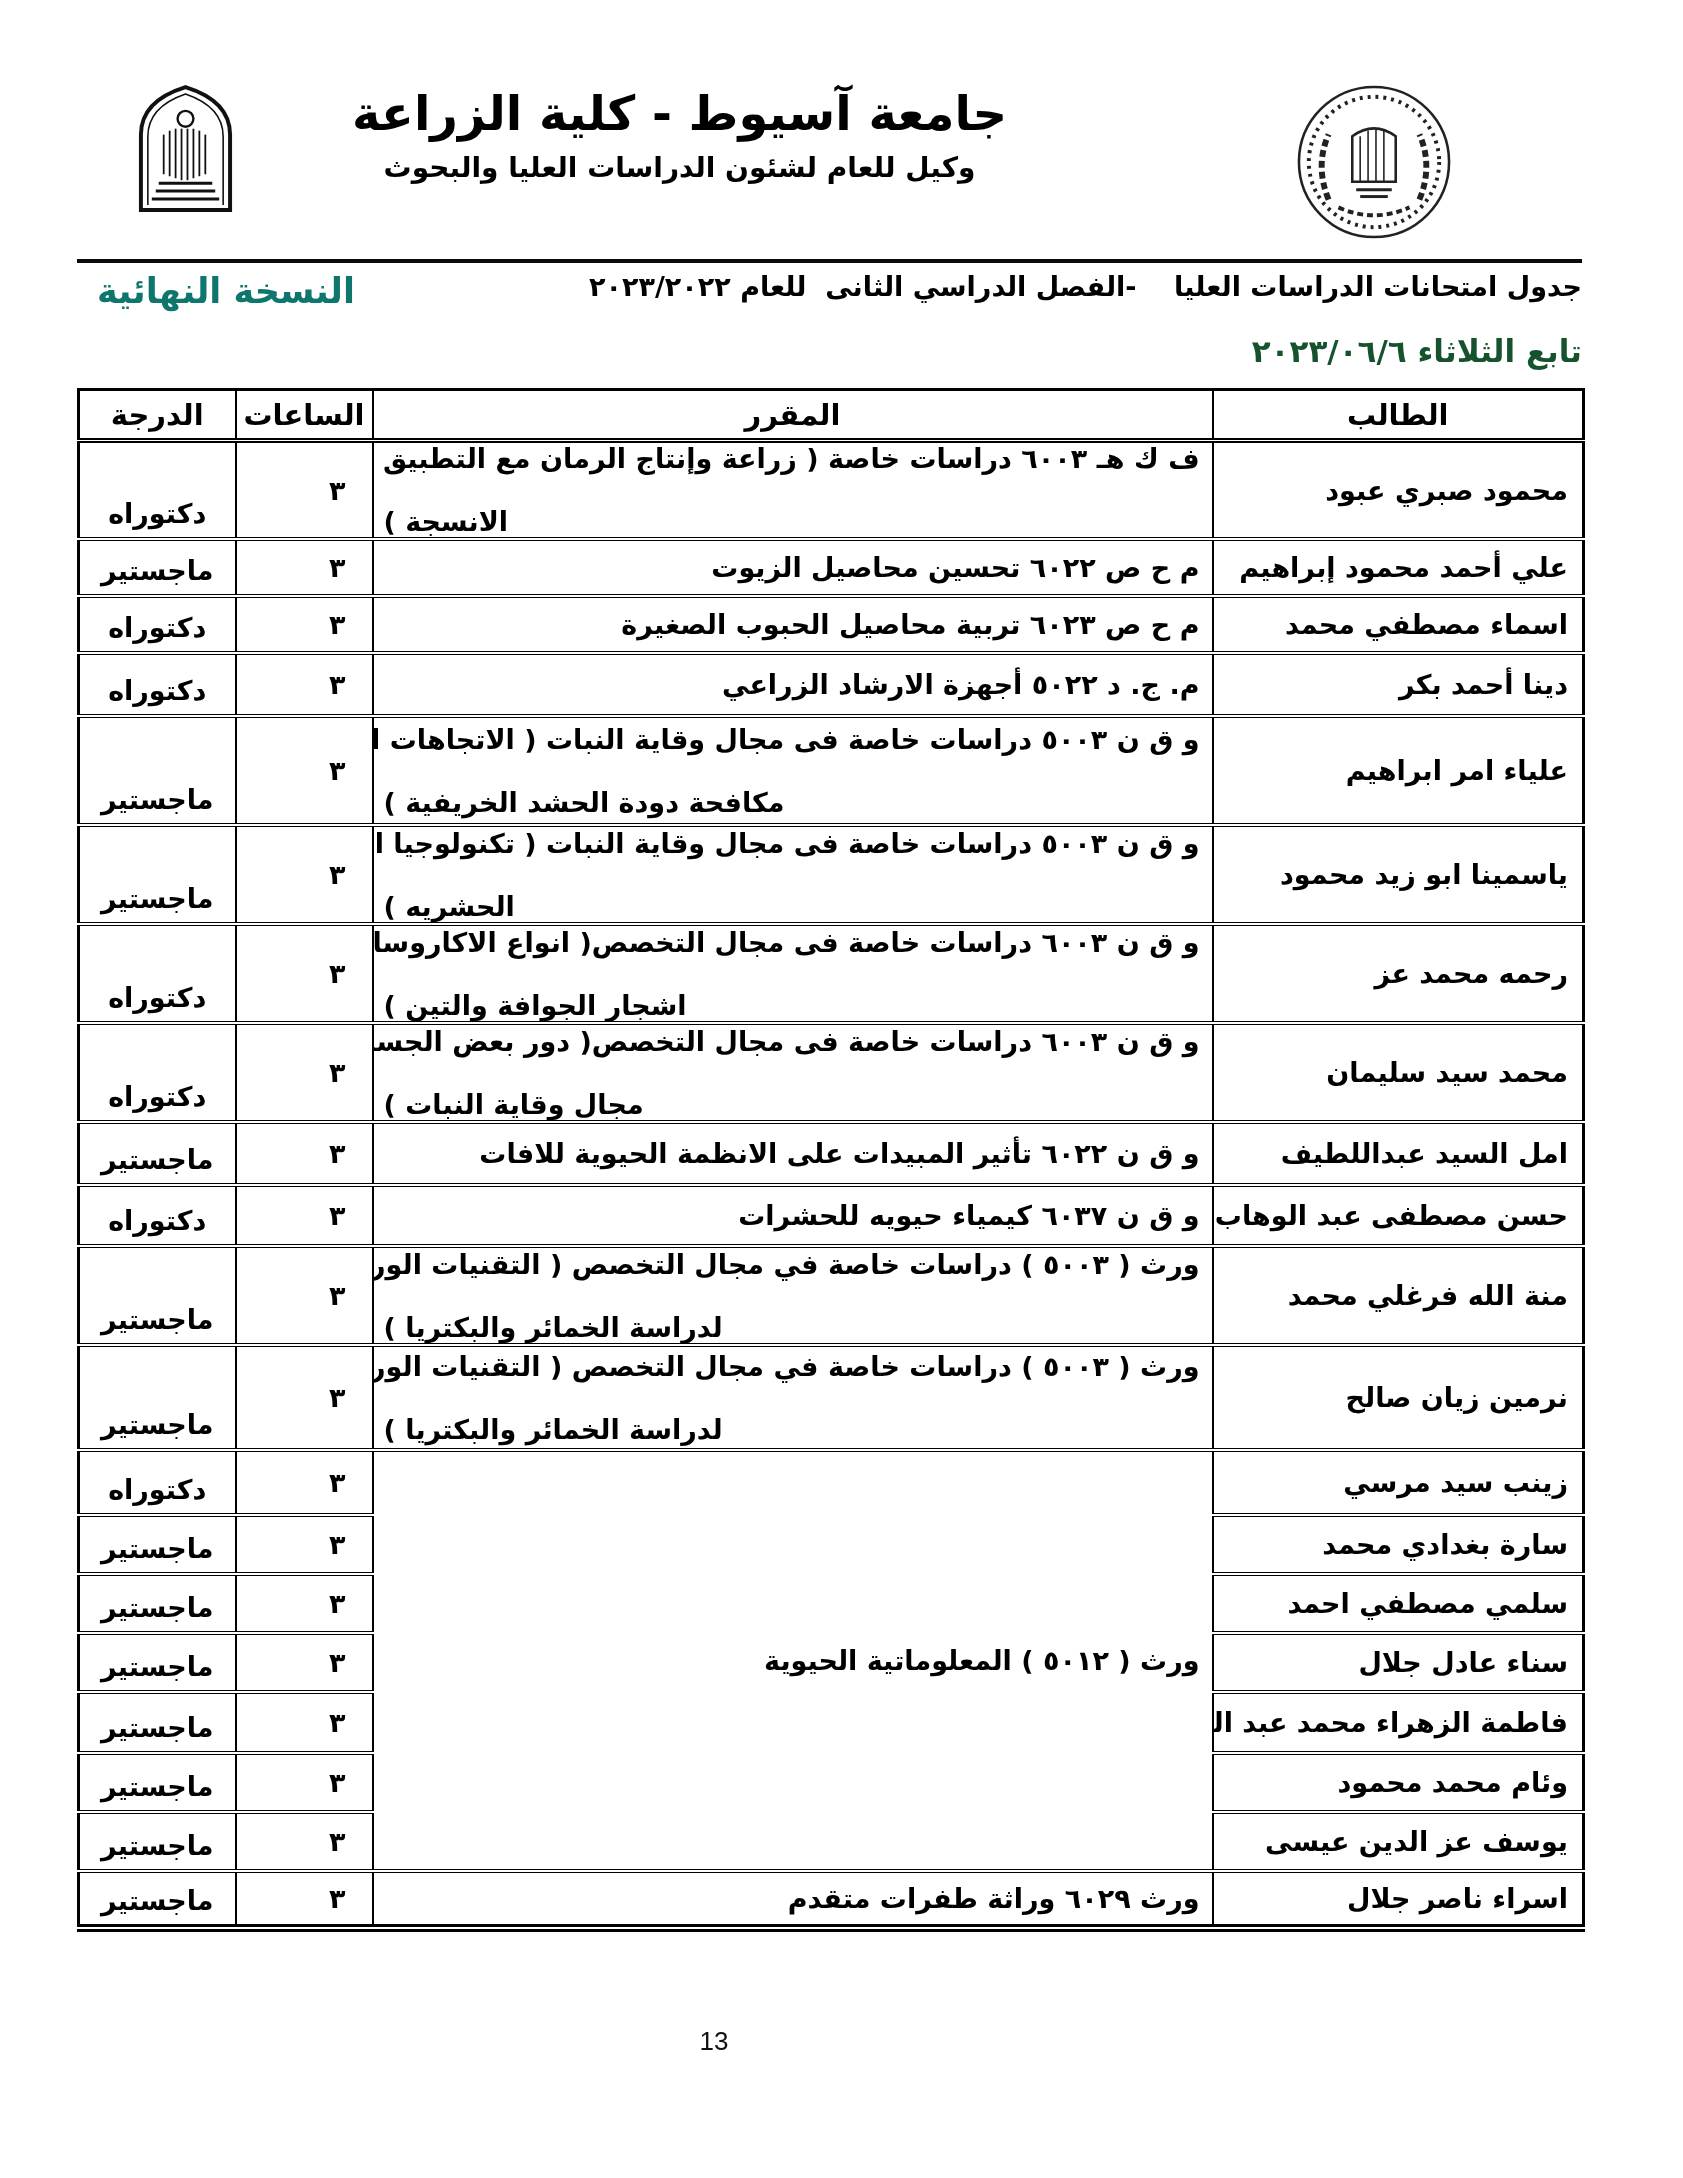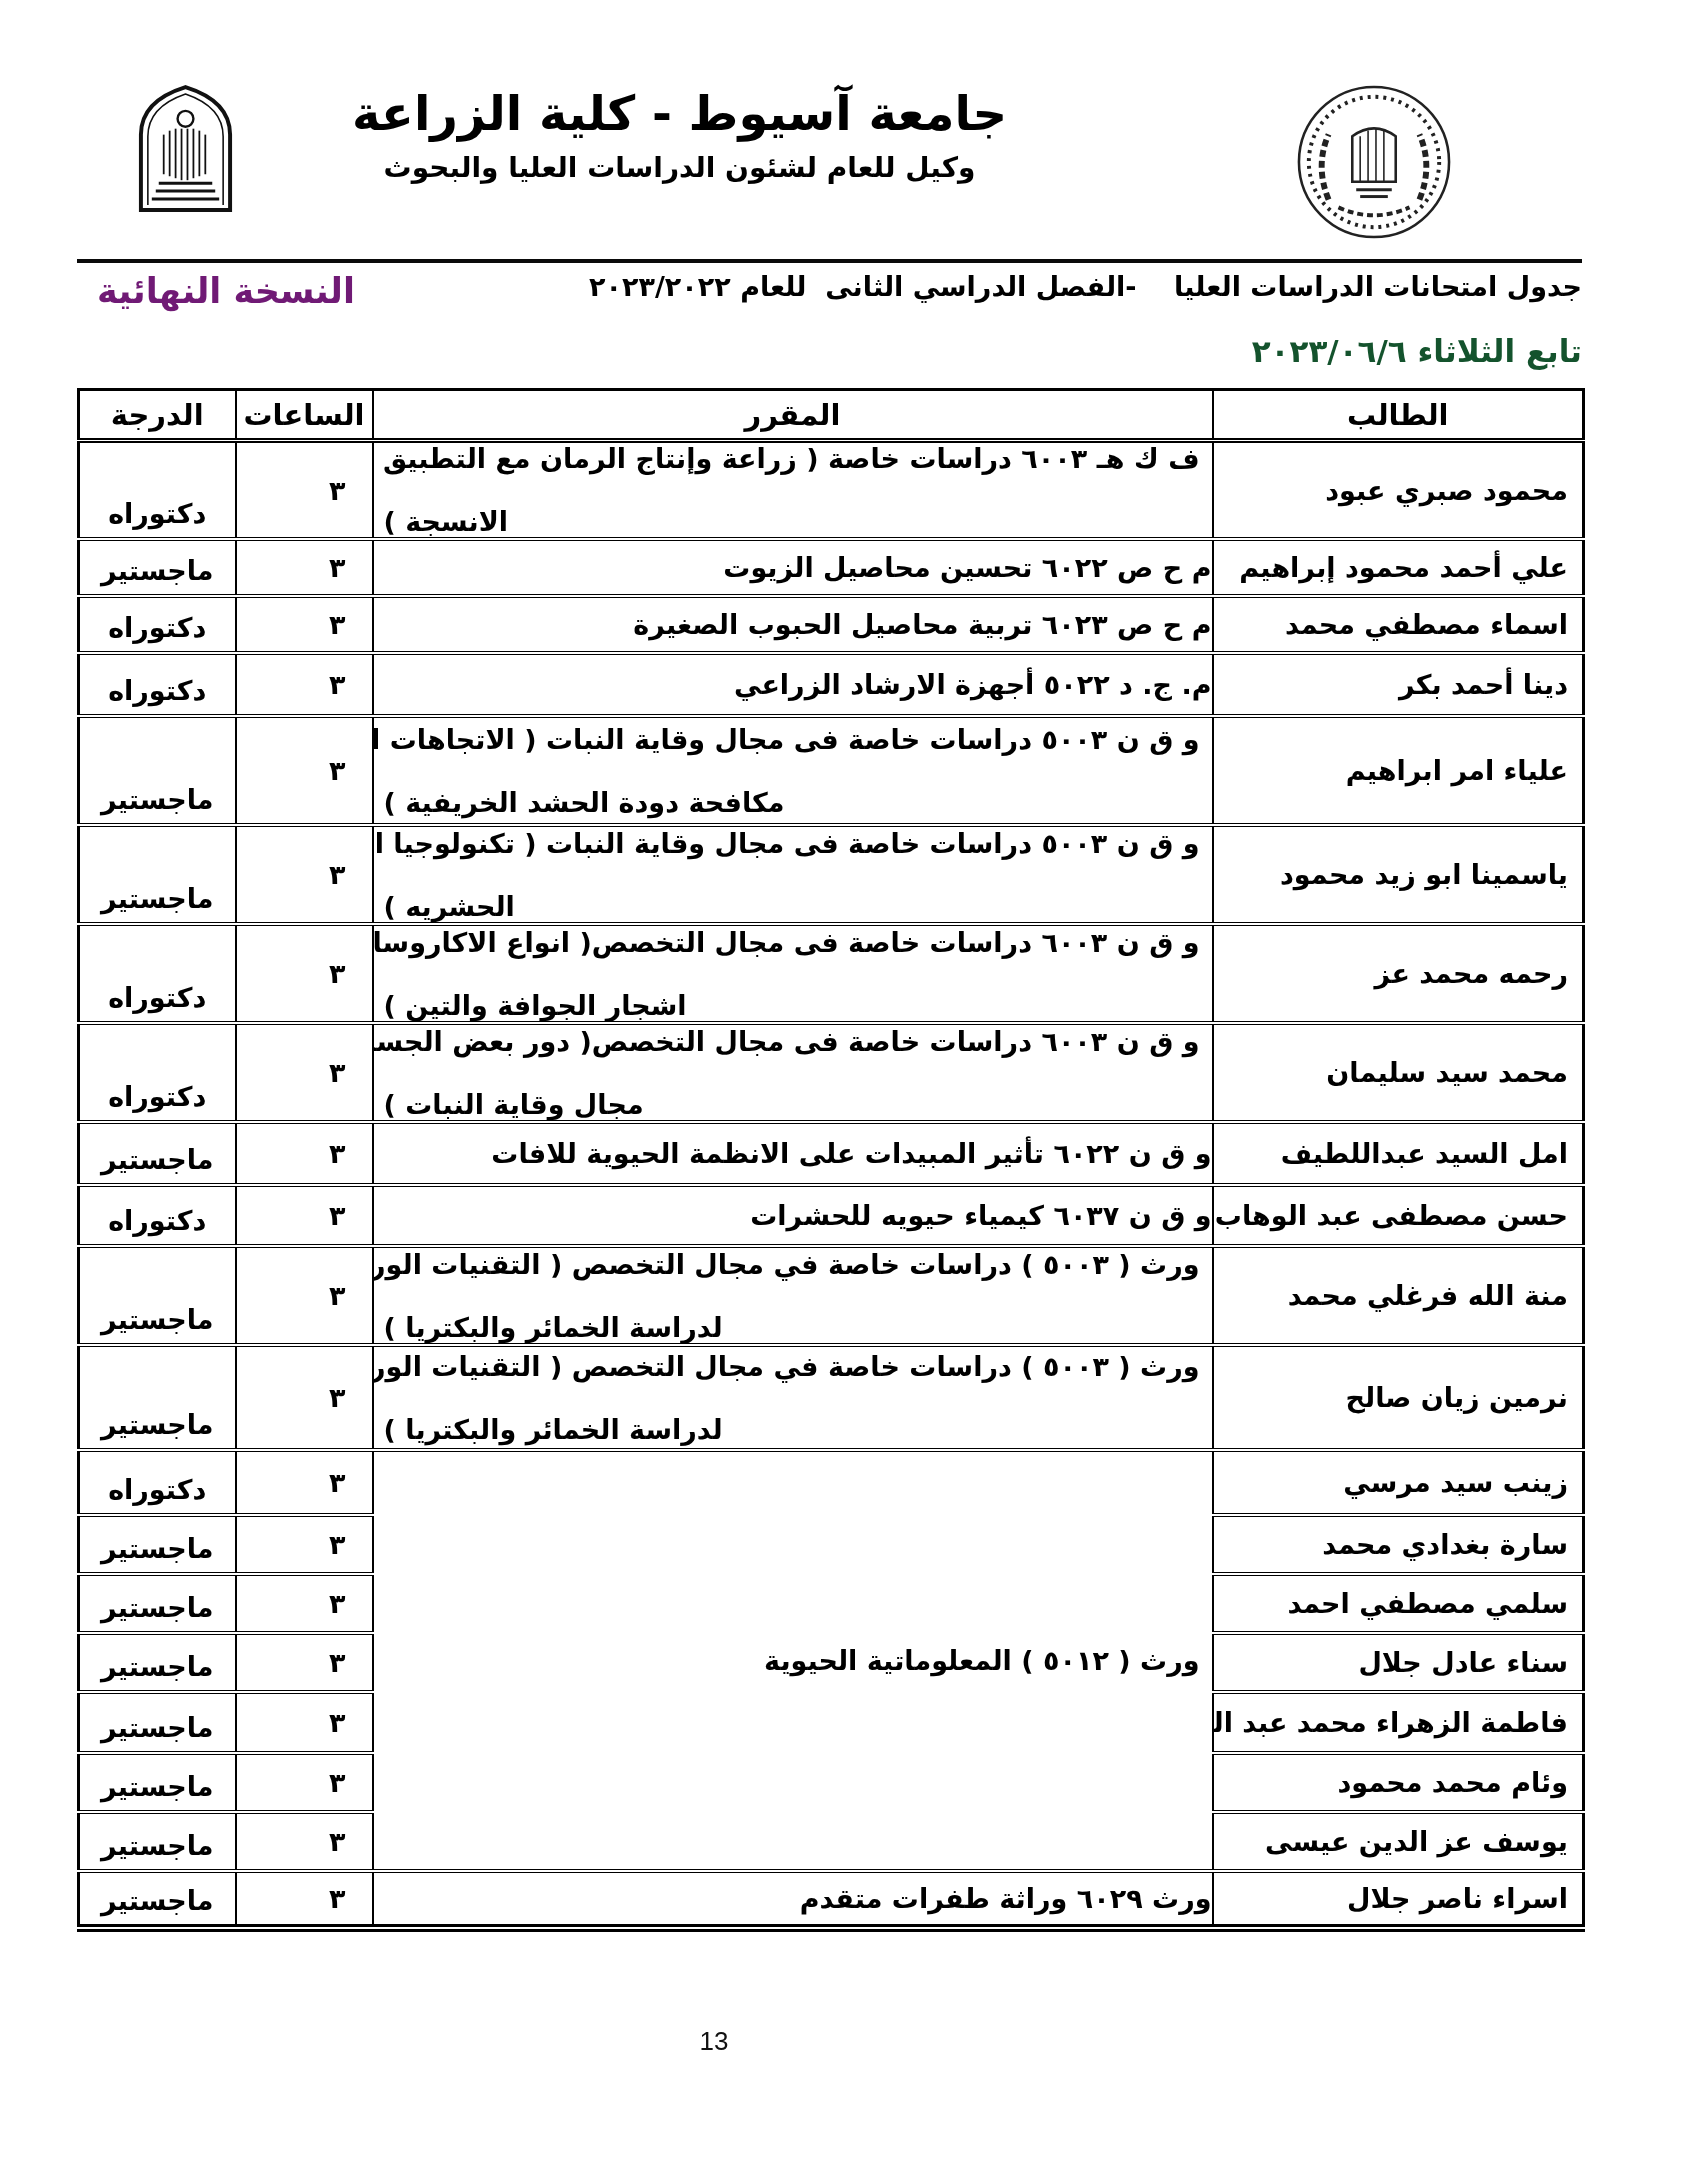--- a/index.html
+++ b/index.html
@@ -12,36 +12,36 @@
   .emblem { position:absolute; left:132px; top:79px; }
   .seal { position:absolute; left:1295px; top:83px; }
   .lh-text { position:absolute; left:347px; right:347px; top:83px; text-align:center; direction:rtl; color:#000; }
   .lh-title { font-size:48px; font-weight:bold; line-height:1.25; }
   .lh-sub { font-size:28px; font-weight:bold; margin-top:8px; }
 
   .rule { position:absolute; left:77px; top:259px; width:1505px; height:4px; background:#0a0a0a; }
 
   
   .title-row { position:absolute; left:77px; top:271px; width:1505px; display:flex; justify-content:space-between; align-items:flex-start; }
-  .version { font-size:35px; font-weight:bold; color:#701a75; direction:rtl; padding-left:20px; }
+  .version { font-size:35px; font-weight:bold; color:#0f766e; direction:rtl; padding-left:20px; }
   .doc-title { font-size:27px; font-weight:bold; color:#000; direction:rtl; white-space:pre; text-align:right; }
   .date-line { position:absolute; left:77px; top:333px; width:1505px; font-size:31px; font-weight:bold; color:#14532d; direction:rtl; text-align:right; white-space:pre; }
 
   
   table.sched { position:absolute; left:77px; top:388px; width:1505px; border-collapse:collapse; table-layout:fixed; border:3px solid #000; direction:rtl; }
   .sched col.c-student { width:371px; }
   .sched col.c-course  { width:840px; }
   .sched col.c-hours   { width:137px; }
   .sched col.c-degree  { width:157px; }
   .sched th { border:2px solid #000; border-bottom:5px double #000; font-size:29px; font-weight:bold; text-align:center; vertical-align:middle; color:#000; }
   .sched td { border-left:2px solid #000; border-right:2px solid #000; border-top:4px double #000; border-bottom:4px double #000; color:#000; font-weight:bold; font-size:27px; overflow:hidden; }
   .sched tr.last td { border-bottom:8px double #000; }
   td.student { text-align:right; vertical-align:middle; padding-right:14px; white-space:nowrap;margin-left:32px; }
   td.course { vertical-align:middle; }
-  td.course.single { text-align:right; white-space:nowrap; }
+  td.course.single { text-align:right; padding-right:12px; white-space:nowrap; }
   td.course .cl1 { text-align:right; padding-right:12px; white-space:nowrap; }
   td.course .cl2 { text-align:left; padding-left:10px; margin-top:32px; white-space:nowrap; }
   td.course.merged { text-align:right; padding-right:12px; white-space:nowrap; }
   td.hours { text-align:right; padding-right:26px; vertical-align:middle; }
   td.degree { text-align:center; vertical-align:bottom; padding-bottom:8px; white-space:nowrap; }
 
   .page-num { position:absolute; left:0; top:2026px; width:1428px; text-align:center; font-family:"Liberation Sans", sans-serif; font-size:26px; color:#111; }
   svg { display:block; }
 </style>
 </head>

